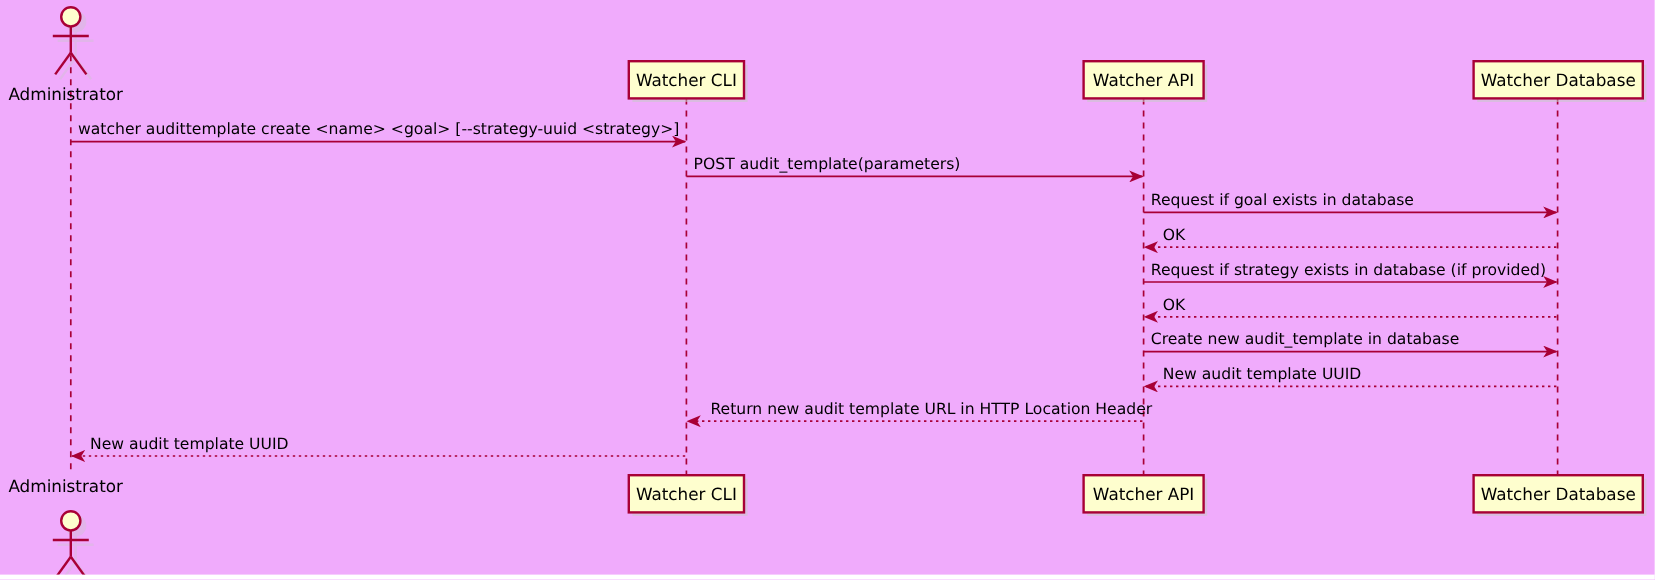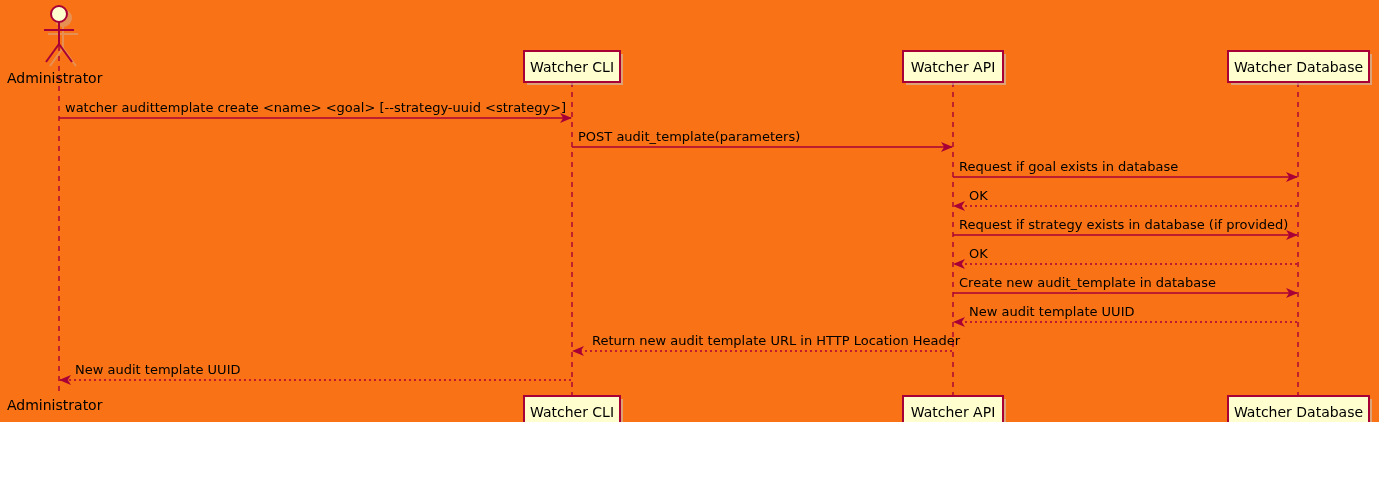--- a/index.html
+++ b/index.html
@@ -8,23 +8,23 @@
     padding: 0;
     background: #FFFFFF;
   }
   body {
     font-family: "DejaVu Sans", "Liberation Sans", sans-serif;
     -webkit-font-smoothing: antialiased;
   }
   #diagram {
     position: relative;
     width: 1379px;
-    height: 422px;
+    height: 479px;
     overflow: hidden;
-    background: #f97316;
+    background: #f0abfc;
   }
   #diagram svg {
     position: absolute;
     top: 0;
     left: 0;
   }
   .lbl {
     font-family: "DejaVu Sans", "Liberation Sans", sans-serif;
     font-size: 13px;
     fill: #000000;

